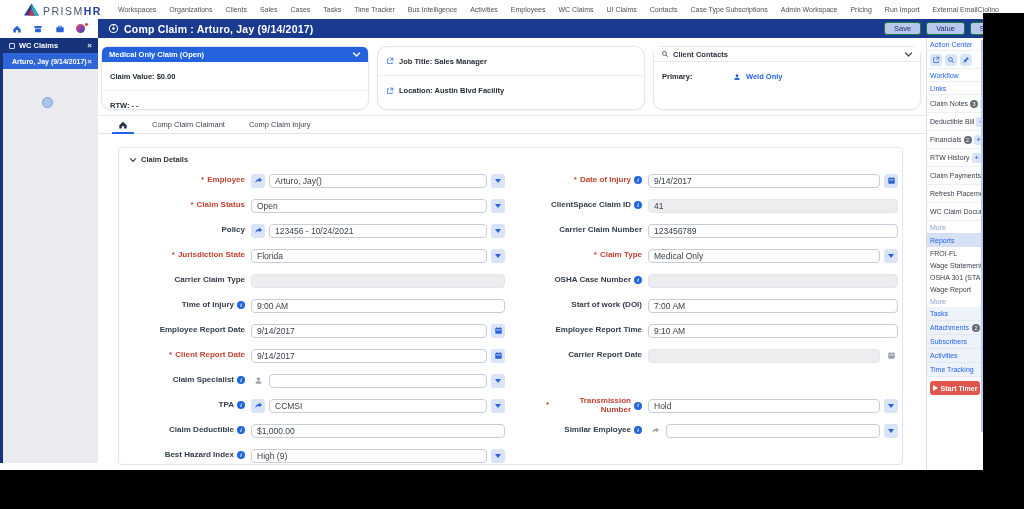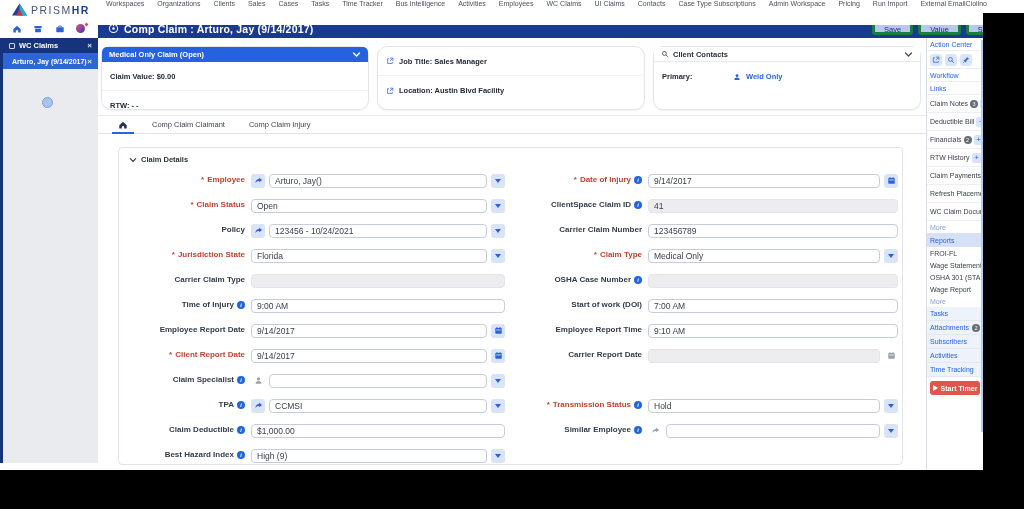--- a/index.html
+++ b/index.html
@@ -1,41 +1,41 @@
 <!DOCTYPE html>
 <html><head>
 <meta charset="utf-8">
 <style>
 *{box-sizing:border-box;margin:0;padding:0}
 html,body{margin:0;background:#000}
 body{font-family:"Liberation Sans",sans-serif}
 #app{position:relative;width:1024px;height:509px;background:#fff;overflow:hidden}
 
 
-.topnav{position:absolute;top:0;left:0;right:0;height:25px;display:flex;align-items:flex-start;padding-left:12px;background:#fff;z-index:5}
+.topnav{position:absolute;top:0;left:0;right:0;height:19px;display:flex;align-items:center;padding-left:24px;background:#fff;z-index:5}
 .brand{display:flex;align-items:center;gap:4px;margin-right:16px;cursor:pointer}
 .brand svg{width:15px;height:13px}
 .brand-prism{font-size:10.5px;letter-spacing:1.5px;color:#44536f;font-weight:400}
 .brand-hr{font-size:10.5px;letter-spacing:1.5px;color:#1d3e9e;font-weight:700}
 .nav-items{display:flex;gap:13px;align-items:center}
 .nav-item{font-size:7px;color:#4b5058;white-space:nowrap;cursor:pointer}
 .nav-user{margin-left:auto;margin-right:46px;font-size:7px;color:#4b5058;cursor:pointer}
 
 
 .quickicons{position:absolute;top:19px;left:0;width:98px;height:19px;background:#fff;display:flex;align-items:center;justify-content:space-evenly;z-index:6}
 .qicon{width:10px;height:10px;color:#2b62d9;position:relative;display:inline-flex;cursor:pointer}
 .qicon svg{width:100%;height:100%}
 .sphere{width:9px;height:9px;border-radius:50%;background:linear-gradient(135deg,#d95f3e 0%,#8a3fb8 55%,#27408e 100%)}
 .qdot{position:absolute;top:-2px;right:-3px;width:5px;height:5px;border-radius:50%;background:#e04b3f;border:1px solid #fff}
 .titlebar{position:absolute;top:19px;left:98px;right:0;height:19px;background:#1a3a8f;display:flex;align-items:center;gap:5px;padding:0 10px;z-index:4}
 .t-icon{width:11px;height:11px;color:#fff;display:inline-flex}
 .t-icon svg{width:100%;height:100%}
 .t-title{color:#fff;font-size:10.5px;font-weight:600;letter-spacing:.2px;white-space:nowrap}
 .t-buttons{margin-left:auto;display:flex;gap:5px}
-.t-btn{height:13px;padding:0 9px;font-size:7.5px;color:#17306e;background:#b9c6ee;border:3px solid #15803d;border-radius:3px;cursor:pointer;font-family:inherit;white-space:nowrap}
+.t-btn{height:13px;padding:0 9px;font-size:7.5px;color:#17306e;background:#b9c6ee;border:1px solid #15803d;border-radius:3px;cursor:pointer;font-family:inherit;white-space:nowrap}
 
 
 .leftbar{position:absolute;top:38px;left:0;width:98px;height:425px;background:#e9ebef;z-index:5}
 .lb-edge{position:absolute;left:0;top:0;width:3px;height:100%;background:#17337c}
 .lb-head{height:15px;background:#17337c;color:#fff;display:flex;align-items:center;gap:4px;padding:0 6px 0 9px;font-size:7.5px;font-weight:700;cursor:pointer}
 .lb-sq{width:6px;height:6px;border:1px solid #cfd8f2;border-radius:1px;flex:none}
 .lb-x{margin-left:auto;font-size:8px;color:#e6ebf8;cursor:pointer}
 .lb-sel{height:16px;background:#2e66d8;color:#fff;display:flex;align-items:center;padding:0 6px 0 12px;font-size:7px;font-weight:700;cursor:pointer}
 .lb-circle{position:absolute;top:59px;left:42px;width:11px;height:11px;border-radius:50%;background:#aac4ee;border:1.5px solid #7ba0e0;cursor:pointer}
 
@@ -539,21 +539,21 @@
                   <rect x="8.6" y="1.4" width="1.6" height="3" rx="0.5" fill="currentColor"></rect>
                   <rect x="3.4" y="5.6" width="7.2" height="1.1" fill="#ffffff"></rect>
                 </svg>
               </button>
             </div>
           </div>
           <div class="frow"></div>
           <div class="frow">
             <div class="flabel">
               <span class="req-star">* </span>
-              <span class="req-label">Transmission Status</span>
+              <span class="req-label">Transmission Number</span>
               <span class="info-dot">i</span>
             </div>
             <div class="ffield">
               <input type="text" class="tinput" value="Hold" style="">
               <button class="ibtn">
                 <span class="caret"></span>
               </button>
             </div>
           </div>
           <div class="frow">

